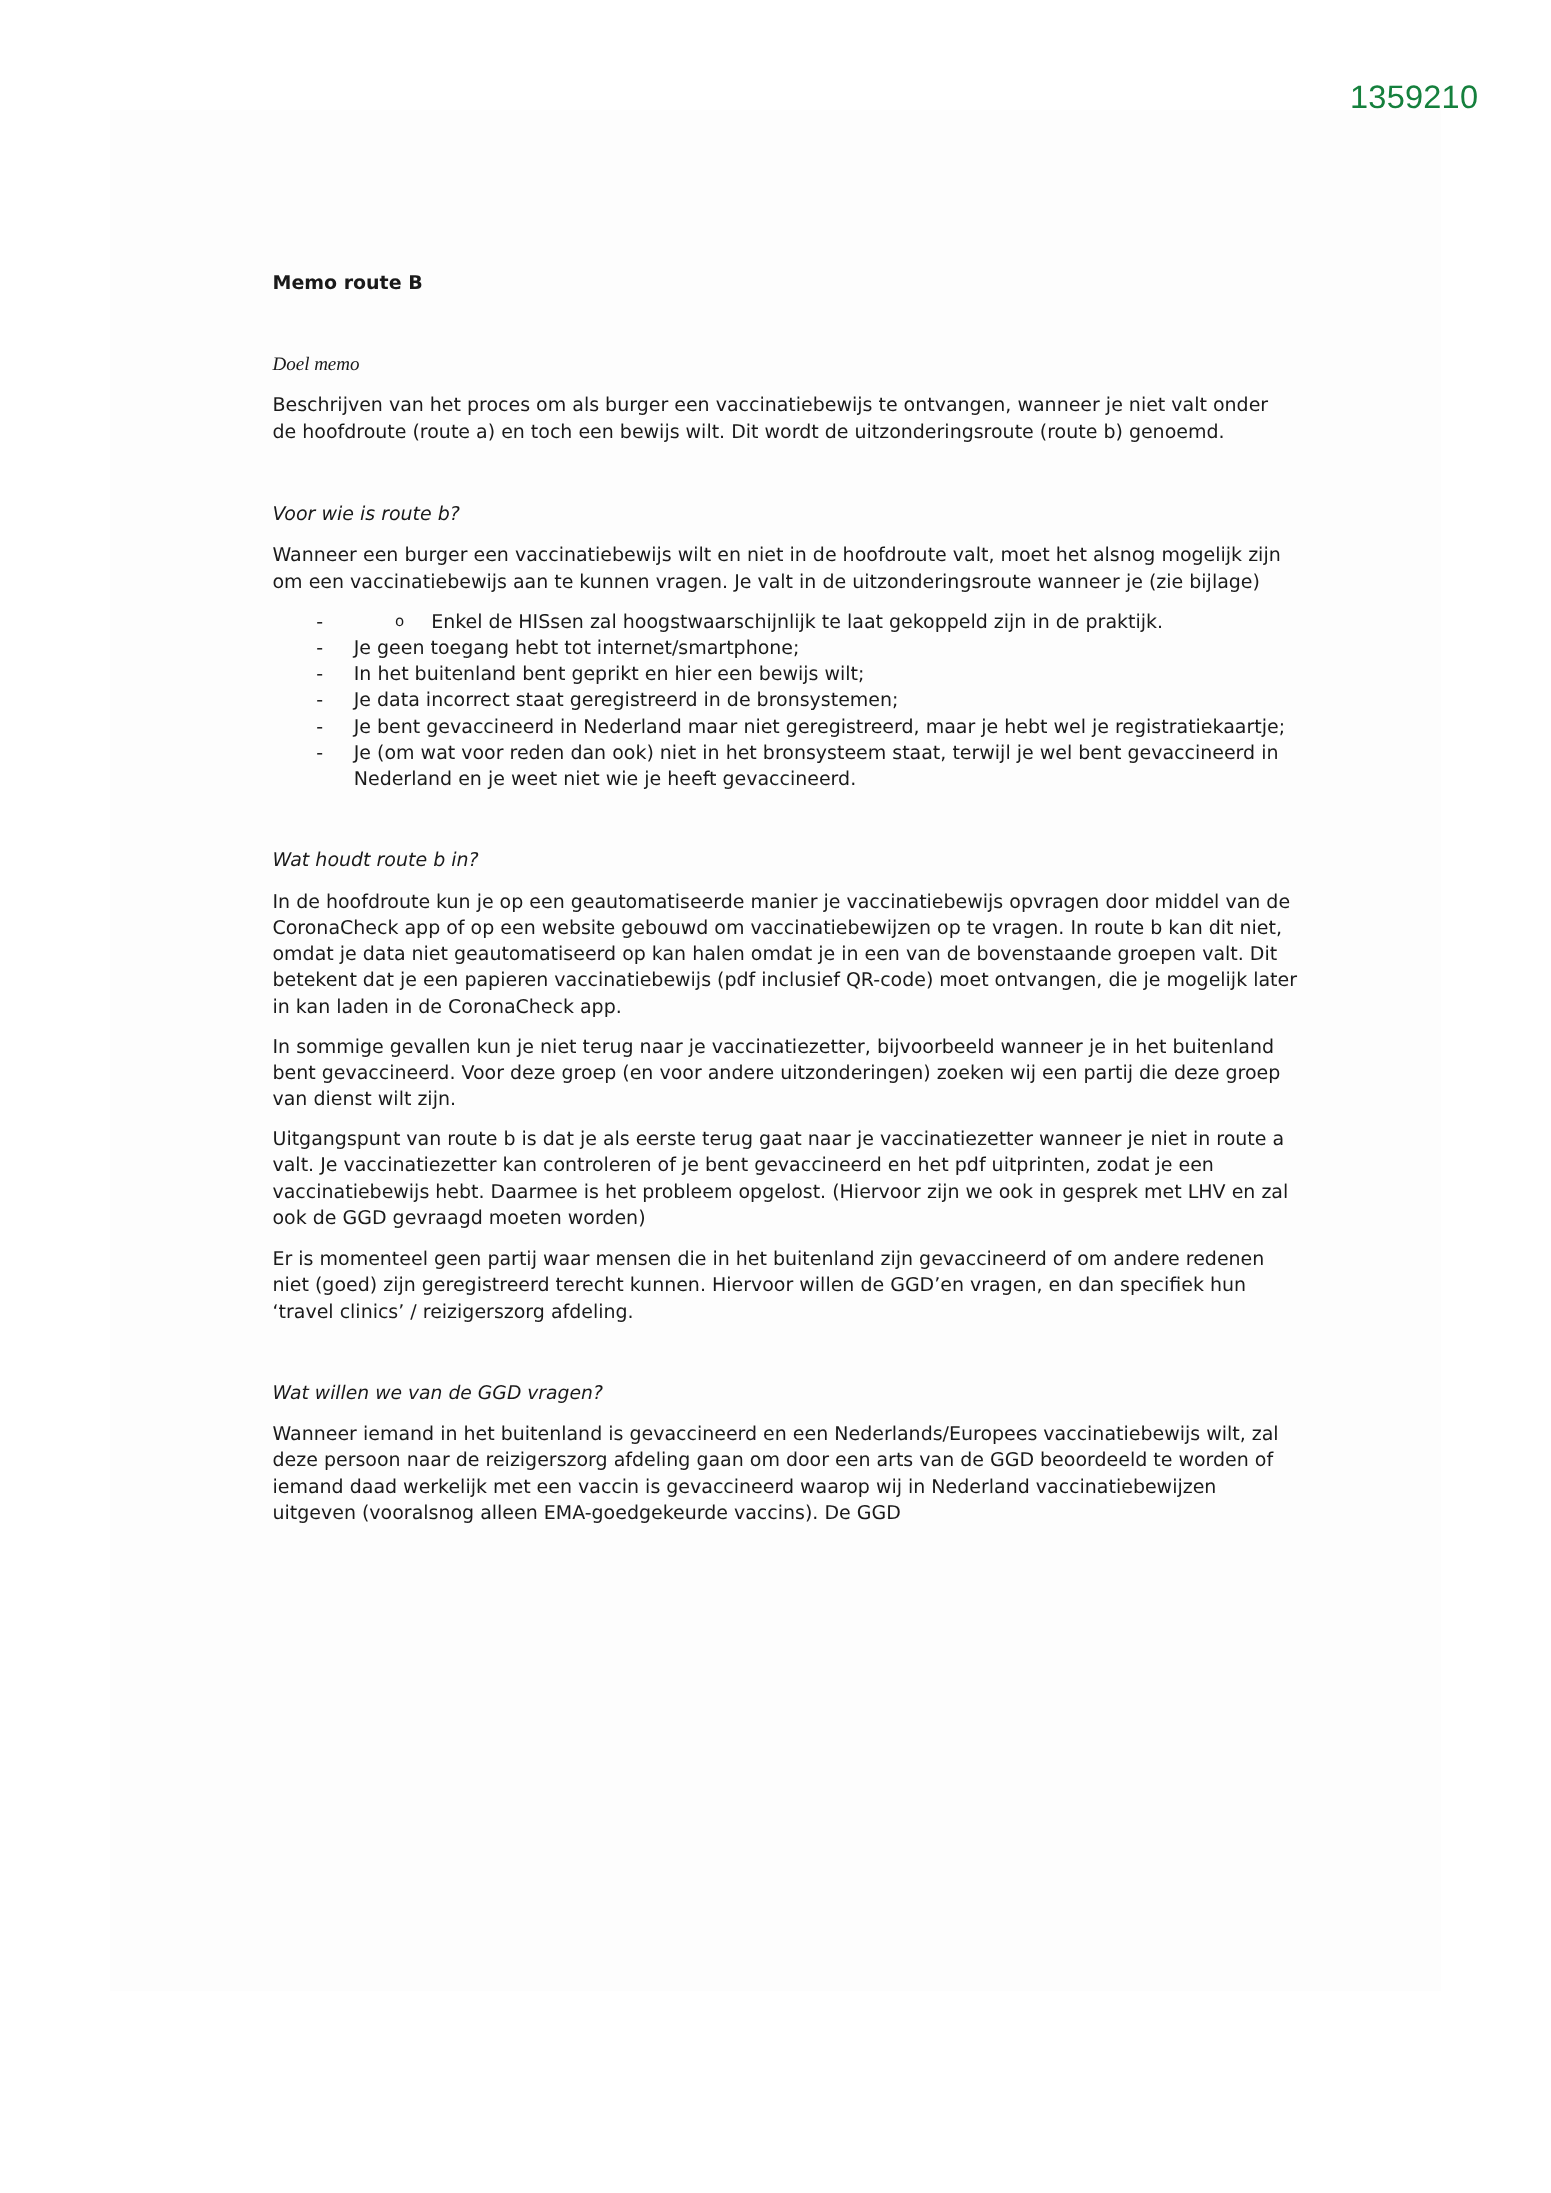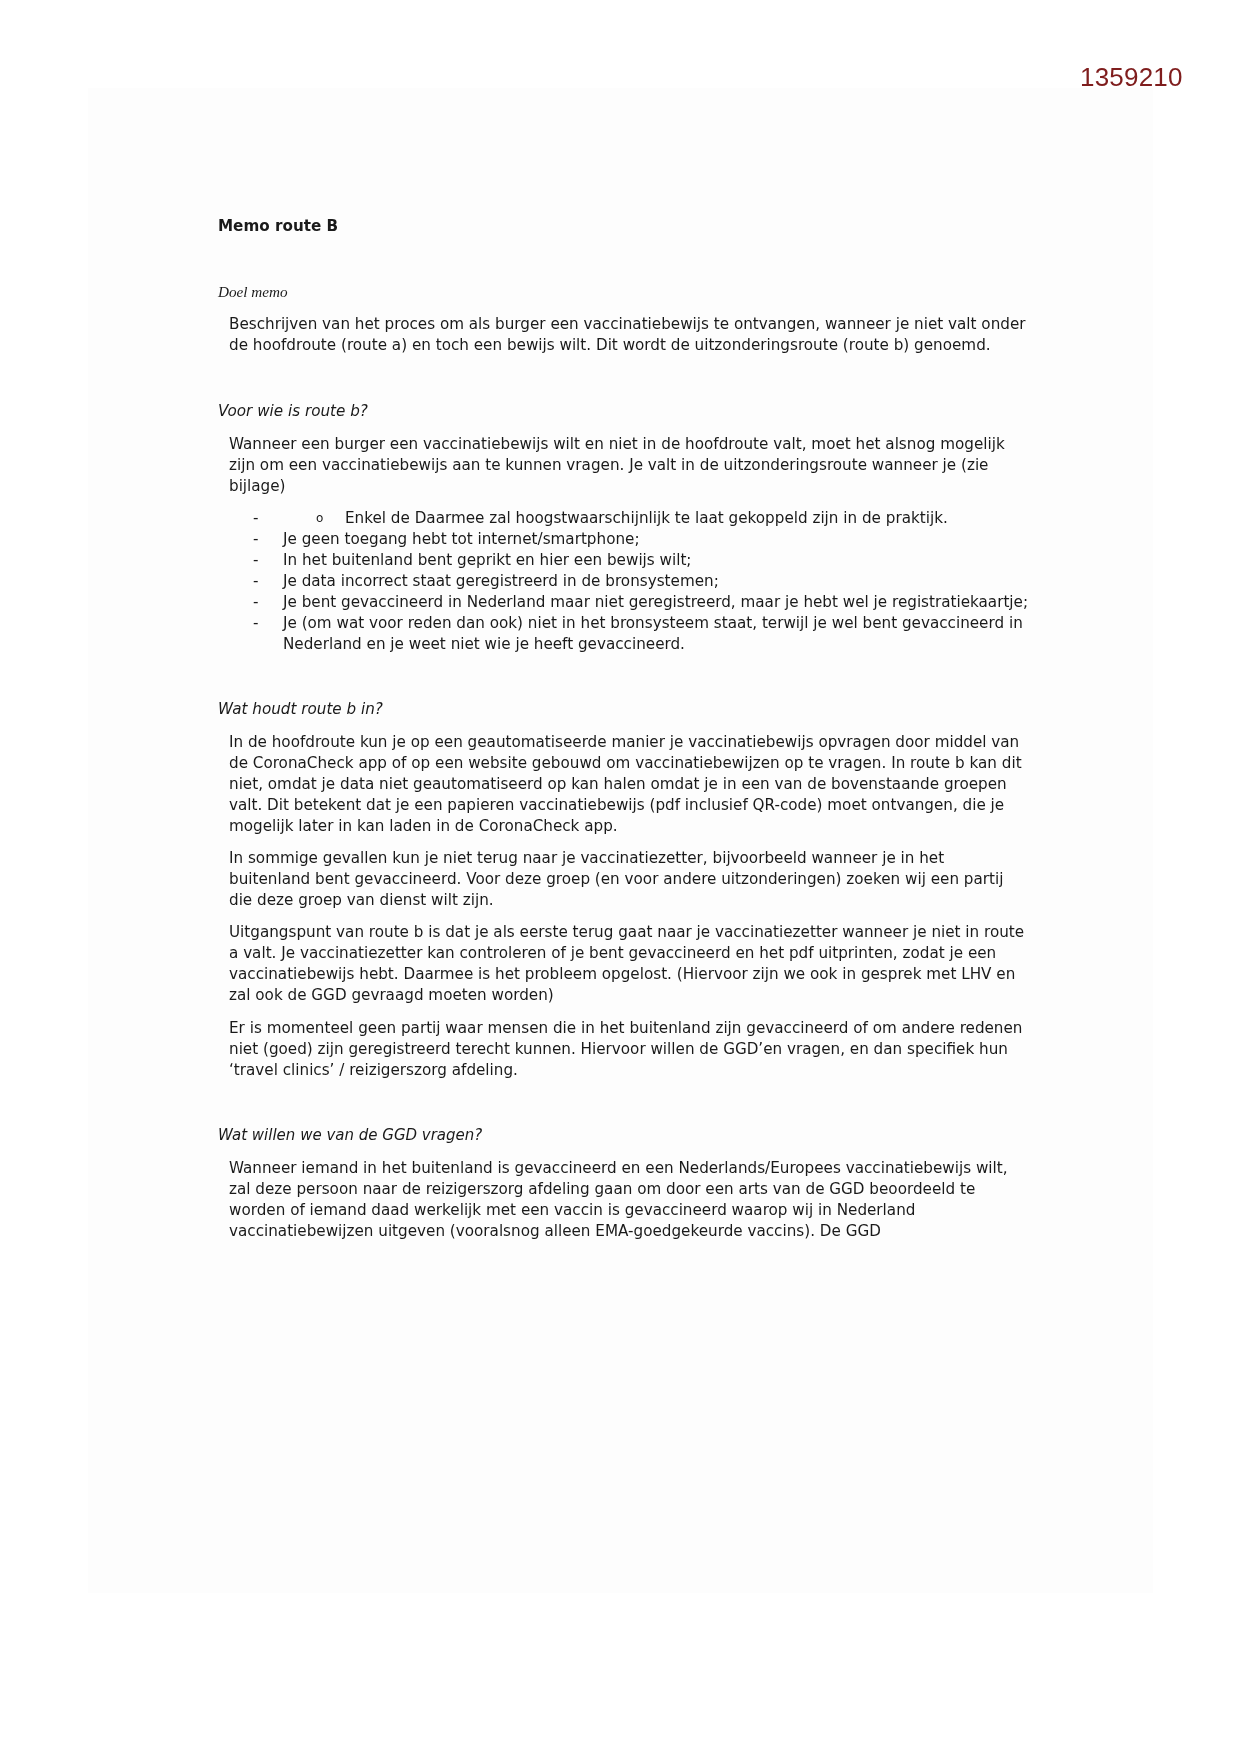--- a/index.html
+++ b/index.html
@@ -6,30 +6,30 @@
   body {
     width: 1241px; height: 1754px; background: #ffffff; position: relative;
     font-family: "DejaVu Sans", sans-serif; color: #1a1a1a; overflow: hidden;
   }
   .scan {
     position: absolute; left: 88px; top: 88px; width: 1065px; height: 1505px;
     background: #fdfdfd;
   }
   .doc-id {
     position: absolute; top: 62px; left: 1080px; width: 110px; text-align: left;
-    font-family: "Liberation Sans", sans-serif; font-size: 26px; color: #7f1d1d;
+    font-family: "Liberation Sans", sans-serif; font-size: 26px; color: #15803d;
     letter-spacing: 0.2px;
   }
   .content {
     position: absolute; left: 218px; top: 216px; width: 820px;
     font-size: 15.2px; line-height: 21px;
   }
   .title { font-weight: bold; margin: 0; }
   .heading { font-style: italic; margin: 0; }
-  p { margin: 11px; }
+  p { margin: 0; }
   .list { list-style: none; margin: 0; padding: 0; }
   .list > li { position: relative; padding-left: 65px; }
   .list > li .dash { position: absolute; left: 35px; top: 0; }
   .sublist { list-style: none; margin: 0; padding: 0; }
   .sublist > li { position: relative; padding-left: 62px; }
   .sublist > li .circ { position: absolute; left: 33px; top: 0; font-size: 12px; }
 </style>
 </head>
 <body>
 
@@ -45,21 +45,21 @@
 
   <h2 class="heading" style="font-size:15.2px; margin-top:45px; font-weight:normal;">Voor wie is route b?</h2>
   <p style="margin-top:12px;">Wanneer een burger een vaccinatiebewijs wilt en niet in de hoofdroute valt, moet het alsnog mogelijk zijn om een vaccinatiebewijs aan te kunnen vragen. Je valt in de uitzonderingsroute wanneer je (zie bijlage)</p>
 
   <ul class="list" style="margin-top:11px;">
     <li>
       <span class="dash">-</span>
       <ul class="sublist">
         <li>
           <span class="circ">o</span>
-          <span>Enkel de Daarmee zal hoogstwaarschijnlijk te laat gekoppeld zijn in de praktijk.</span>
+          <span>Enkel de HISsen zal hoogstwaarschijnlijk te laat gekoppeld zijn in de praktijk.</span>
         </li>
       </ul>
     </li>
     <li>
       <span class="dash">-</span>
       <span>Je geen toegang hebt tot internet/smartphone;</span>
     </li>
     <li>
       <span class="dash">-</span>
       <span>In het buitenland bent geprikt en hier een bewijs wilt;</span>

